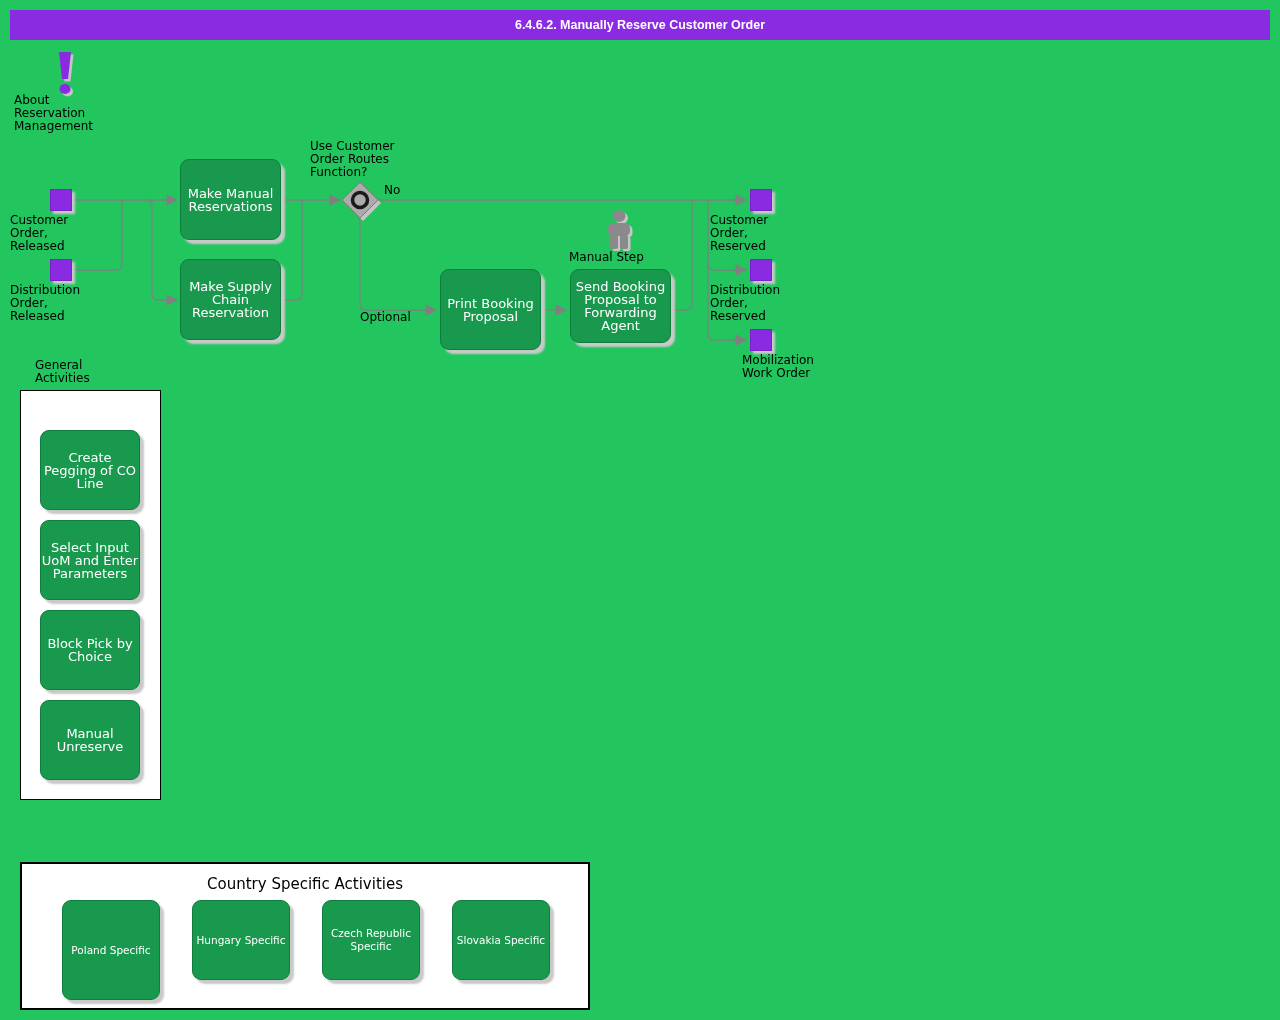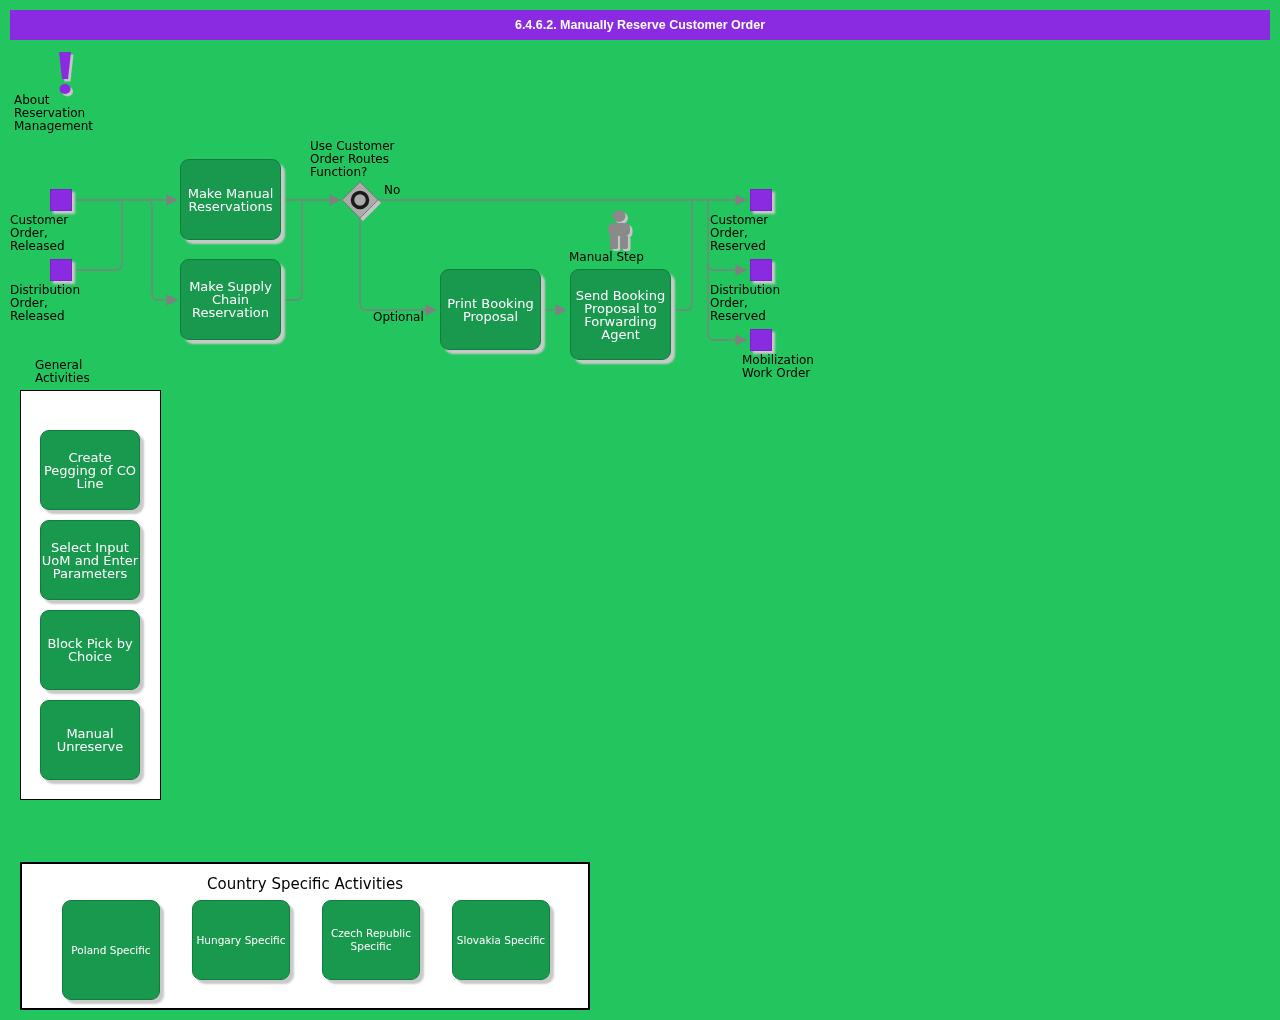--- a/index.html
+++ b/index.html
@@ -20,37 +20,37 @@
   #general-box{left:20px;top:390px;width:141px;height:410px;border:1px solid #000;}
   #country-box{left:20px;top:862px;width:570px;height:148px;border:2px solid #000;}
   #country-title{position:absolute;left:0;top:11px;width:100%;text-align:center;font-size:15px;color:#000;}
   .iconwrap{position:absolute;}
   
   #sq-in1{left:50px;top:189px;} #sq-in2{left:50px;top:259px;}
   #sq-out1{left:750px;top:189px;} #sq-out2{left:750px;top:259px;} #sq-out3{left:750px;top:329px;}
   #b-make-manual{left:180px;top:159px;width:101px;height:81px;}
   #b-make-supply{left:180px;top:259px;width:101px;height:81px;}
   #b-print{left:440px;top:269px;width:101px;height:81px;}
-  #b-send{left:570px;top:269px;width:101px;height:91px;}
+  #b-send{left:570px;top:269px;width:101px;height:74px;}
   #g1{left:40px;top:430px;width:100px;height:80px;}
   #g2{left:40px;top:520px;width:100px;height:80px;}
   #g3{left:40px;top:610px;width:100px;height:80px;}
   #g4{left:40px;top:700px;width:100px;height:80px;}
   .country-act{font-size:10.5px;padding:2px;}
   #c1{left:62px;top:900px;width:98px;height:100px;}
   #c2{left:192px;top:900px;width:98px;height:80px;}
   #c3{left:322px;top:900px;width:98px;height:80px;}
   #c4{left:452px;top:900px;width:98px;height:80px;}
   
   #lbl-about{left:14px;top:94px;width:100px;}
   #lbl-in1{left:10px;top:214px;width:100px;}
   #lbl-in2{left:10px;top:284px;width:100px;}
   #lbl-q{left:310px;top:140px;width:100px;}
   #lbl-no{left:384px;top:184px;}
-  #lbl-optional{left:373px;top:311px;}
+  #lbl-optional{left:360px;top:311px;}
   #lbl-manual{left:569px;top:251px;width:100px;}
   #lbl-out1{left:710px;top:214px;width:100px;}
   #lbl-out2{left:710px;top:284px;width:100px;}
   #lbl-out3{left:742px;top:354px;width:110px;}
   #lbl-general{left:35px;top:359px;width:100px;}
   #decision{left:337px;top:177px;width:48px;height:48px;}
   #about-icon{left:48px;top:48px;width:36px;height:50px;}
   #person-icon{left:595px;top:206px;width:48px;height:46px;}
 </style>
 </head>

